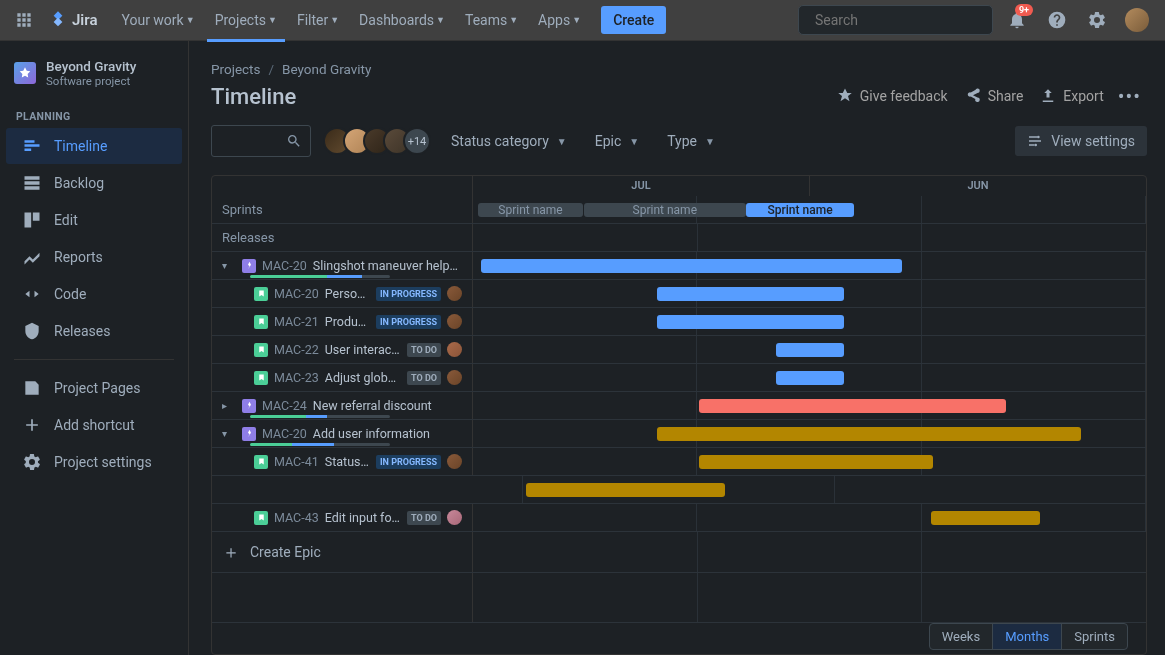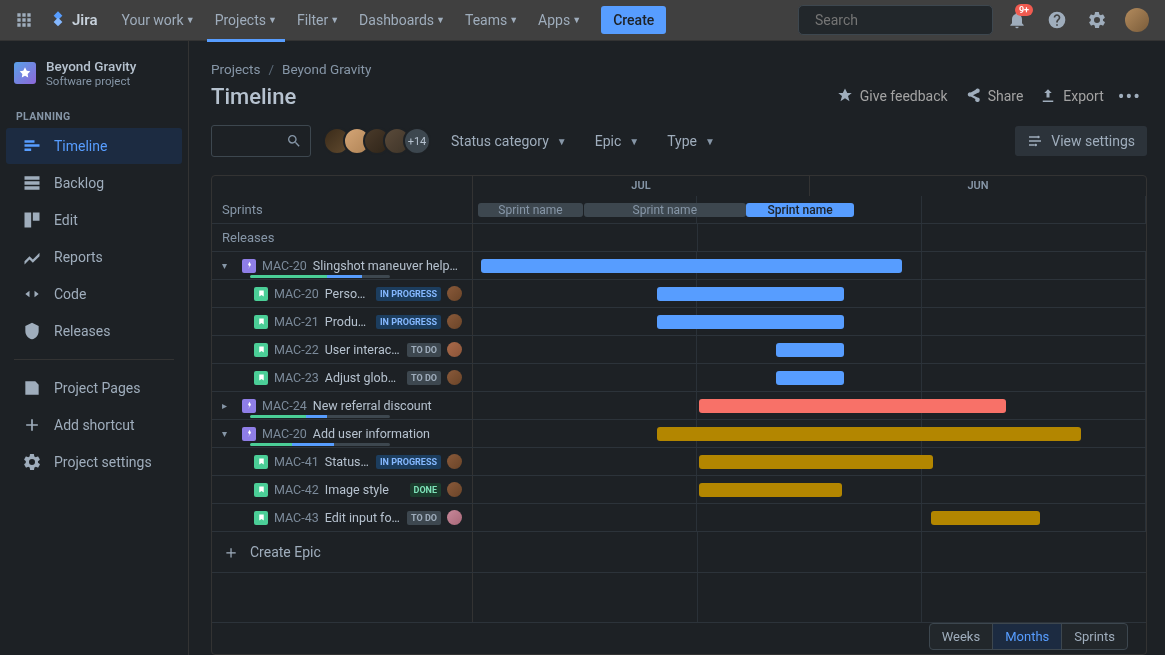--- a/index.html
+++ b/index.html
@@ -522,31 +522,20 @@
               <div class="mini-av mav1"></div>
             </div>
             <div class="tl-row-gantt">
               <div class="col"></div>
               <div class="col"></div>
               <div class="col"></div>
               <div class="bar amber" style="left:33.6%;width:34.7%"></div>
             </div>
           </div>
           <div class="tl-row child-row">
-            <div class="tl-row-side">
-              <div class="issue-icon story">
-                <svg viewBox="0 0 12 12">
-                  <path d="M3 2h6v8l-3-2-3 2z"></path>
-                </svg>
-              </div>
-              <span class="issue-key nolink">MAC-42</span>
-              <span class="issue-summary">Image style</span>
-              <span class="status-lozenge done">DONE</span>
-              <div class="mini-av mav1"></div>
-            </div>
             <div class="tl-row-gantt">
               <div class="col"></div>
               <div class="col"></div>
               <div class="col"></div>
               <div class="bar amber" style="left:33.6%;width:21.3%"></div>
             </div>
           </div>
           <div class="tl-row child-row">
             <div class="tl-row-side">
               <div class="issue-icon story">

